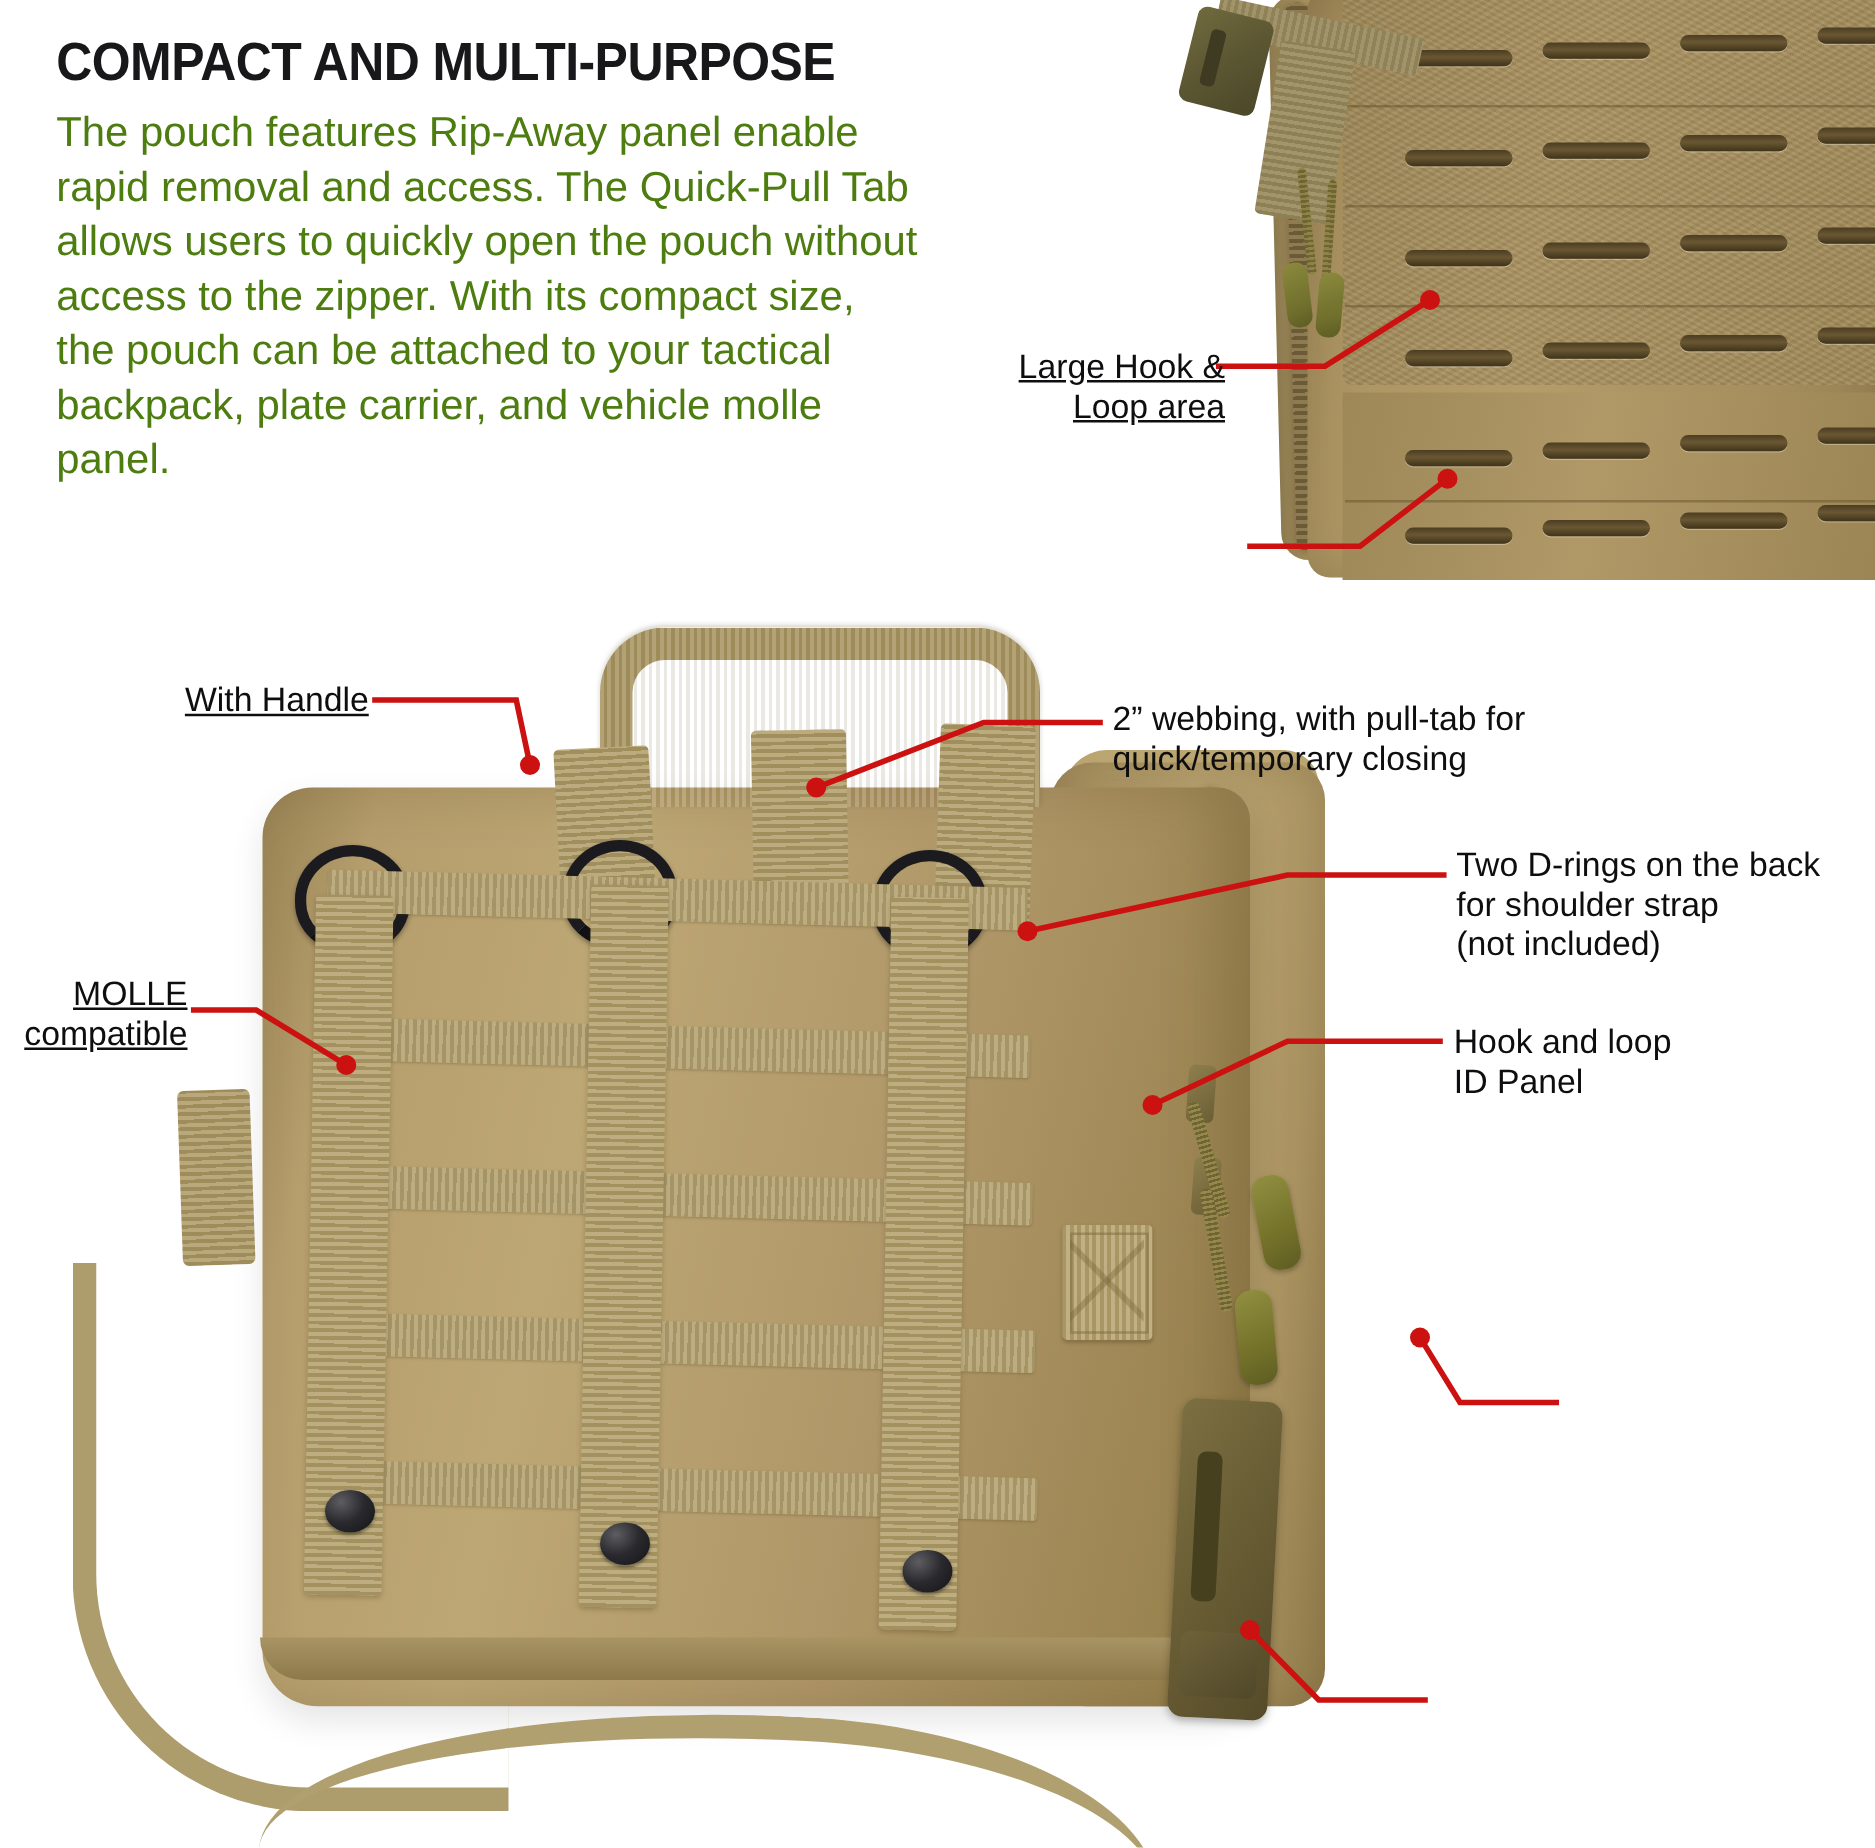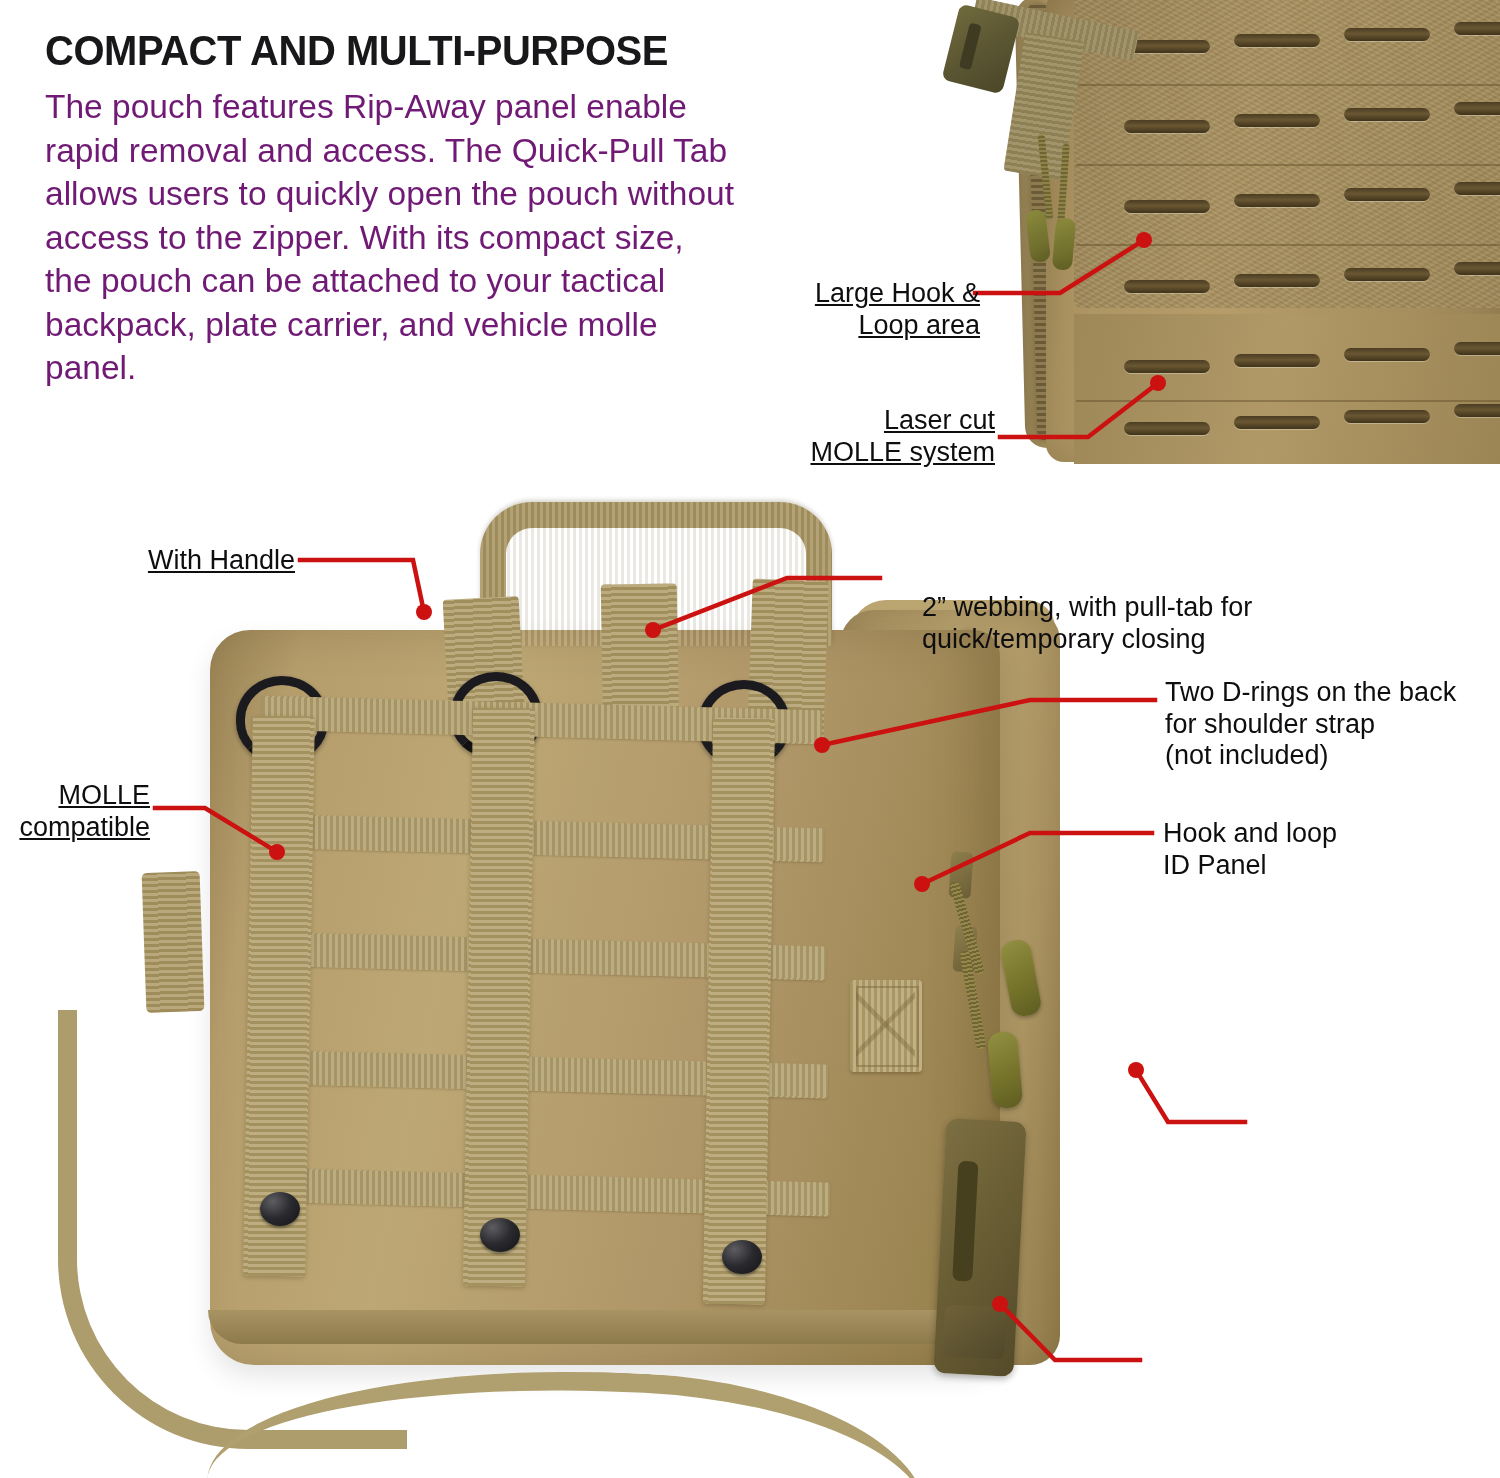--- a/index.html
+++ b/index.html
@@ -13,21 +13,21 @@
   
   .headline{
     position:absolute;left:45px;top:28px;width:700px;
     font-size:43px;font-weight:bold;letter-spacing:-0.5px;
     color:#18181a;line-height:1.05;
     font-family:"Liberation Sans Narrow","Liberation Sans",sans-serif;
     transform:scaleX(0.93);transform-origin:left center;
   }
   .bodycopy{
     position:absolute;left:45px;top:85px;width:690px;
-    font-size:33.5px;line-height:1.30;color:#701a75;
+    font-size:33.5px;line-height:1.30;color:#4d7c0f;
     font-family:"Liberation Sans",sans-serif;
   }
 
   
   .lbl{position:absolute;font-size:27px;line-height:1.17;color:#0e0e10;
        font-family:"Liberation Sans",sans-serif;white-space:pre-line;}
   .lbl.right{text-align:left;}
   .lbl.rt{text-align:right;text-decoration:underline;}
 
   
@@ -362,24 +362,22 @@
       <circle cx="1136" cy="1070" r="8"></circle>
       <circle cx="1000" cy="1304" r="8"></circle>
     </g>
   </svg>
 
   <div class="headline">COMPACT AND MULTI-PURPOSE</div>
   <div class="bodycopy">The pouch features Rip-Away panel enable rapid removal and access. The Quick-Pull Tab allows users to quickly open the pouch without access to the zipper. With its compact size, the pouch can be attached to your tactical backpack, plate carrier, and vehicle molle panel.</div>
 
   <div class="lbl rt" style="left:690px;top:278px;width:290px;">Large Hook &amp;
 Loop area</div>
-  <div class="lbl rt" style="left:700px;top:405px;width:295px;">Laser cut
-MOLLE system</div>
   <div class="lbl rt" style="left:40px;top:545px;width:255px;">With Handle</div>
-  <div class="lbl right" style="left:890px;top:592px;width:420px;margin-left:32px;">2” webbing, with pull-tab for
+  <div class="lbl right" style="left:890px;top:560px;width:420px;">2” webbing, with pull-tab for
 quick/temporary closing</div>
   <div class="lbl right" style="left:1165px;top:677px;width:340px;">Two D-rings on the back
 for shoulder strap
 (not included)</div>
   <div class="lbl rt" style="left:-5px;top:780px;width:155px;">MOLLE
 compatible</div>
   <div class="lbl right" style="left:1163px;top:818px;width:330px;">Hook and loop
 ID Panel</div>
 
 </div>

